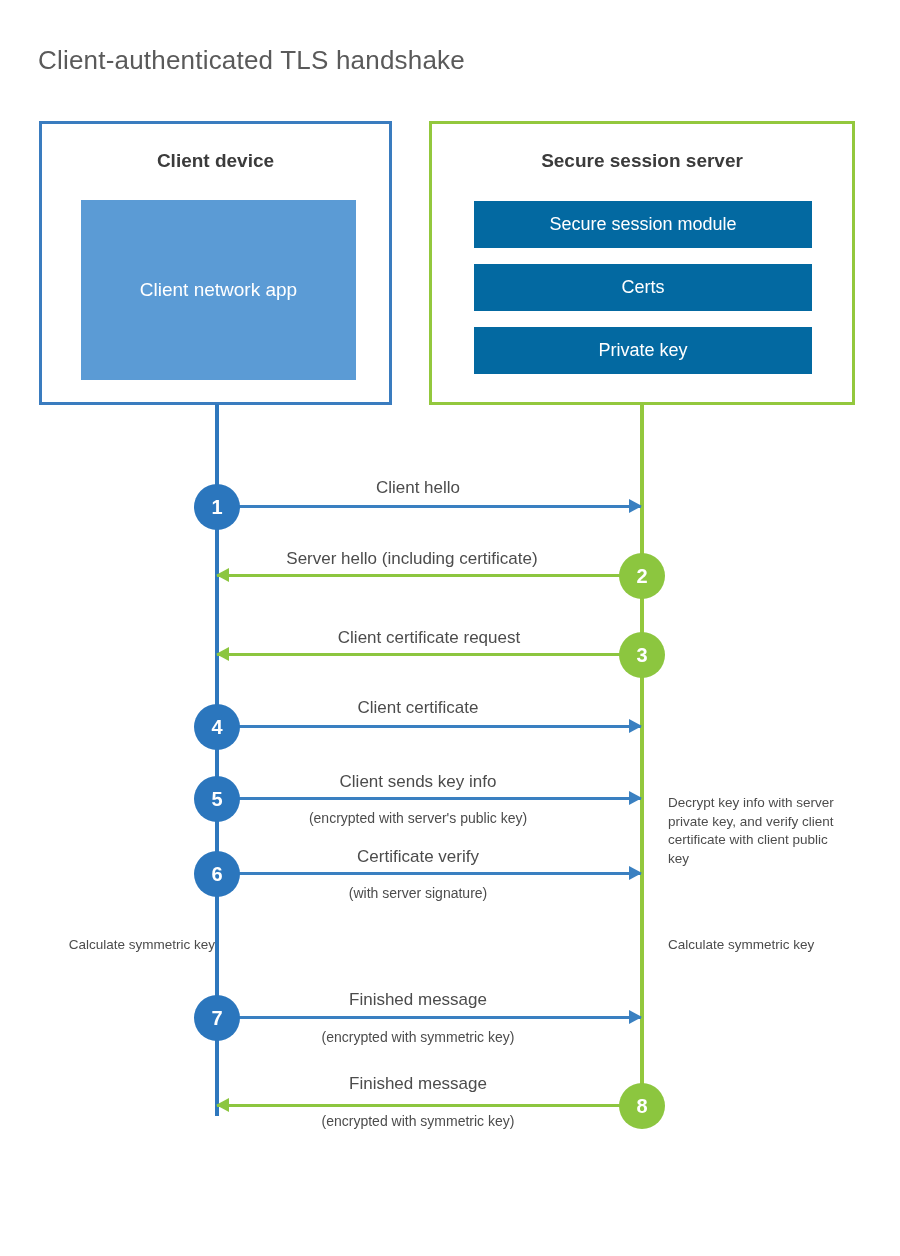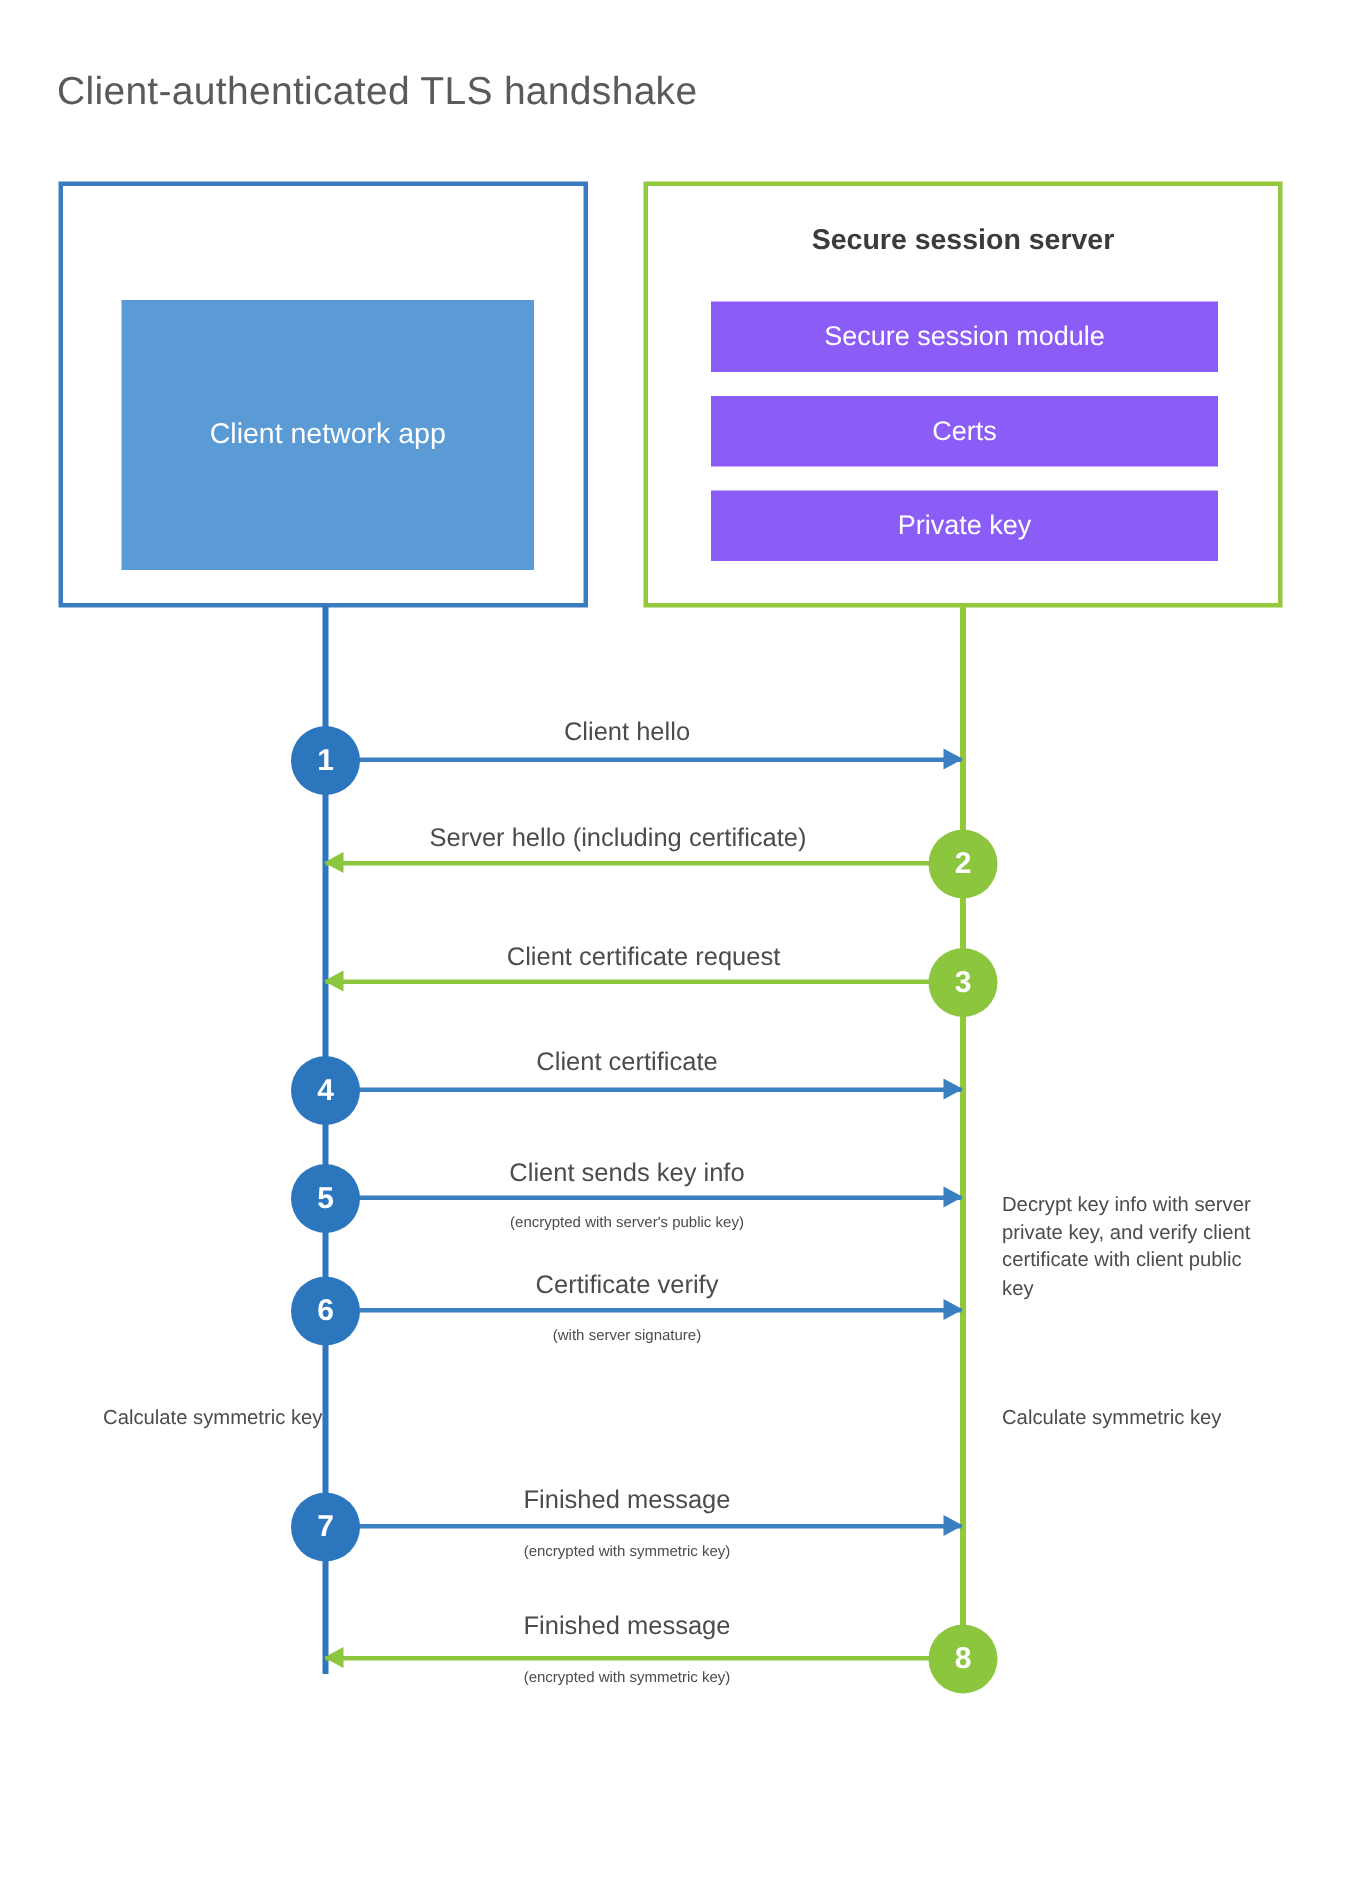--- a/index.html
+++ b/index.html
@@ -69,21 +69,21 @@
     justify-content: center;
     text-align: left;
     line-height: 1.3;
   }
 
   .server-module {
     position: absolute;
     left: 42px;
     width: 338px;
     height: 47px;
-    background: #8b5cf6;
+    background: #0369a1;
     color: #ffffff;
     font-size: 18px;
     display: flex;
     align-items: center;
     justify-content: center;
     text-align: center;
   }
   #module-0 { top: 77px; }
   #module-1 { top: 140px; }
   #module-2 { top: 203px; }
@@ -144,21 +144,21 @@
     width: 440px;
     text-align: center;
     font-size: 17px;
     color: #4c4c4c;
     white-space: nowrap;
   }
   .msg-sub {
     position: absolute;
     width: 440px;
     text-align: center;
-    font-size: 10px;
+    font-size: 14px;
     color: #4c4c4c;
     white-space: nowrap;
   }
 
   
   .step-circle {
     position: absolute;
     width: 46px;
     height: 46px;
     border-radius: 50%;
@@ -197,20 +197,21 @@
     width: 176px;
     text-align: left;
   }
 </style>
 </head>
 <body>
 
 <h1 id="page-title">Client-authenticated TLS handshake</h1>
 
 <div class="party-box" id="client-box">
+  <div class="party-title">Client device</div>
   <div id="client-app">Client network app</div>
 </div>
 
 <div class="party-box" id="server-box">
   <div class="party-title">Secure session server</div>
   <div class="server-module" id="module-0">Secure session module</div>
   <div class="server-module" id="module-2">Private key</div>
   <div class="server-module" id="module-1">Certs</div>
 </div>
 

